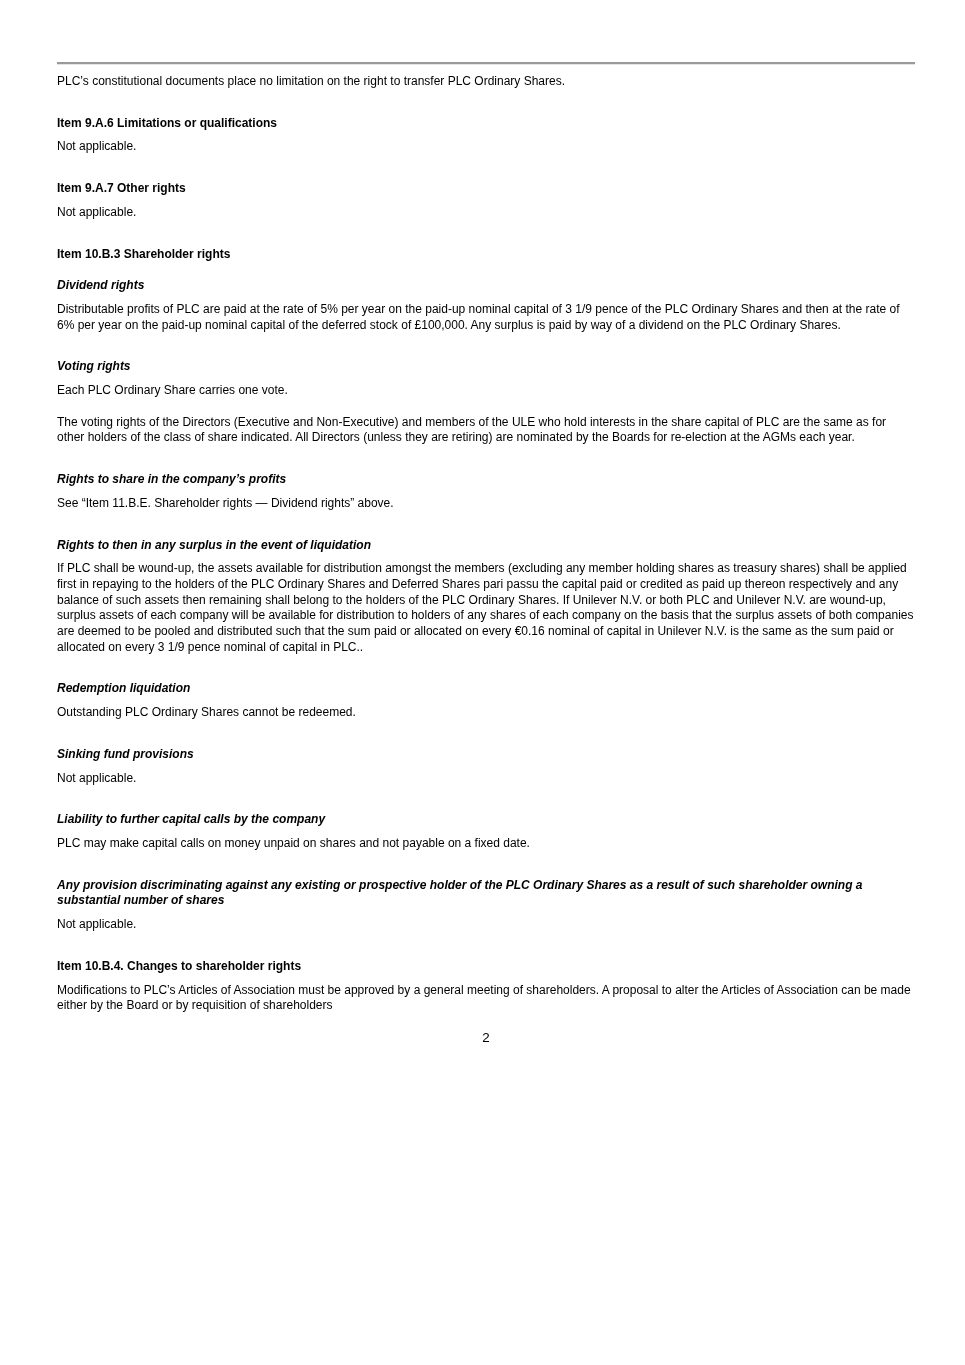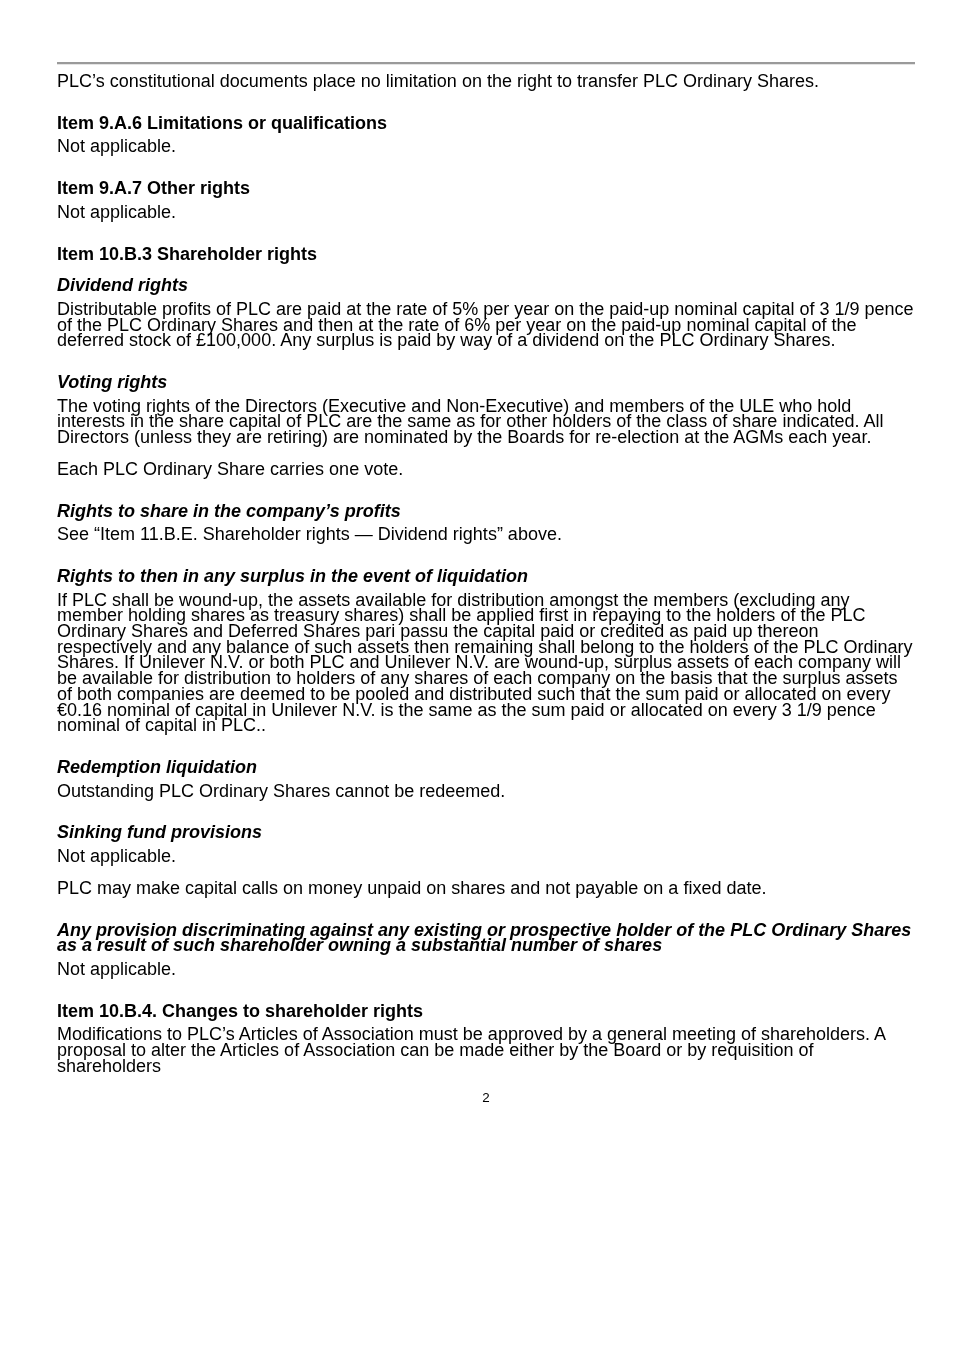--- a/index.html
+++ b/index.html
@@ -19,21 +19,21 @@
   .content {
     padding: 62px 50px 0 57px; 
   }
   .rule {
     height: 2px;
     background: #9a9a9a;
     box-shadow: 0 1px 0 #e4e4e4;
     margin: 0 0 10px 0;
   }
   .para, .heading {
-    font-size: 18px;
+    font-size: 12px;
     line-height: 15.7px;
     margin: 0 0 16px 0;
   }
   .heading {
     margin: 26px 0 8px 0;
   }
   .heading.h-bold {
     font-weight: bold;
   }
   .heading.h-bi {
@@ -64,35 +64,36 @@
     <p class="para">Not applicable.</p>
 
     <p class="heading h-bold">Item 9.A.7 Other rights</p>
     <p class="para">Not applicable.</p>
 
     <p class="heading h-bold">Item 10.B.3 Shareholder rights</p>
     <p class="heading h-bi">Dividend rights</p>
     <p class="para">Distributable profits of PLC are paid at the rate of 5% per year on the paid-up nominal capital of 3 1/9 pence of the PLC Ordinary Shares and then at the rate of 6% per year on the paid-up nominal capital of the deferred stock of £100,000. Any surplus is paid by way of a dividend on the PLC Ordinary Shares.</p>
 
     <p class="heading h-bi">Voting rights</p>
+    <p class="para">Each PLC Ordinary Share carries one vote.</p>
     <p class="para">The voting rights of the Directors (Executive and Non-Executive) and members of the ULE who hold interests in the share capital of PLC are the same as for other holders of the class of share indicated. All Directors (unless they are retiring) are nominated by the Boards for re-election at the AGMs each year.</p>
-    <p class="para">Each PLC Ordinary Share carries one vote.</p>
 
     <p class="heading h-bi">Rights to share in the company’s profits</p>
     <p class="para">See “Item 11.B.E. Shareholder rights — Dividend rights” above.</p>
 
     <p class="heading h-bi">Rights to then in any surplus in the event of liquidation</p>
     <p class="para">If PLC shall be wound-up, the assets available for distribution amongst the members (excluding any member holding shares as treasury shares) shall be applied first in repaying to the holders of the PLC Ordinary Shares and Deferred Shares pari passu the capital paid or credited as paid up thereon respectively and any balance of such assets then remaining shall belong to the holders of the PLC Ordinary Shares. If Unilever N.V. or both PLC and Unilever N.V. are wound-up, surplus assets of each company will be available for distribution to holders of any shares of each company on the basis that the surplus assets of both companies are deemed to be pooled and distributed such that the sum paid or allocated on every €0.16 nominal of capital in Unilever N.V. is the same as the sum paid or allocated on every 3 1/9 pence nominal of capital in PLC..</p>
 
     <p class="heading h-bi">Redemption liquidation</p>
     <p class="para">Outstanding PLC Ordinary Shares cannot be redeemed.</p>
 
     <p class="heading h-bi">Sinking fund provisions</p>
     <p class="para">Not applicable.</p>
 
+    <p class="heading h-bi">Liability to further capital calls by the company</p>
     <p class="para">PLC may make capital calls on money unpaid on shares and not payable on a fixed date.</p>
 
     <p class="heading h-bi">Any provision discriminating against any existing or prospective holder of the PLC Ordinary Shares as a result of such shareholder owning a substantial number of shares</p>
     <p class="para">Not applicable.</p>
 
     <p class="heading h-bold">Item 10.B.4. Changes to shareholder rights</p>
     <p class="para">Modifications to PLC’s Articles of Association must be approved by a general meeting of shareholders. A proposal to alter the Articles of Association can be made either by the Board or by requisition of shareholders</p>
 
     <p class="page-number">2</p>
 

